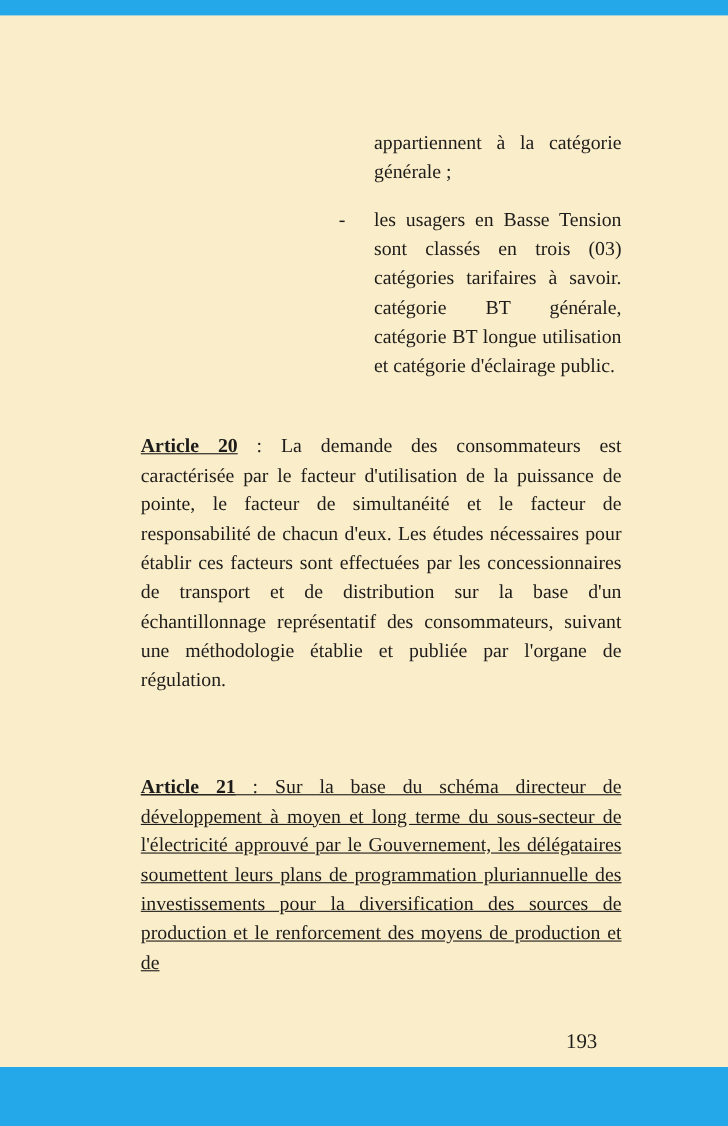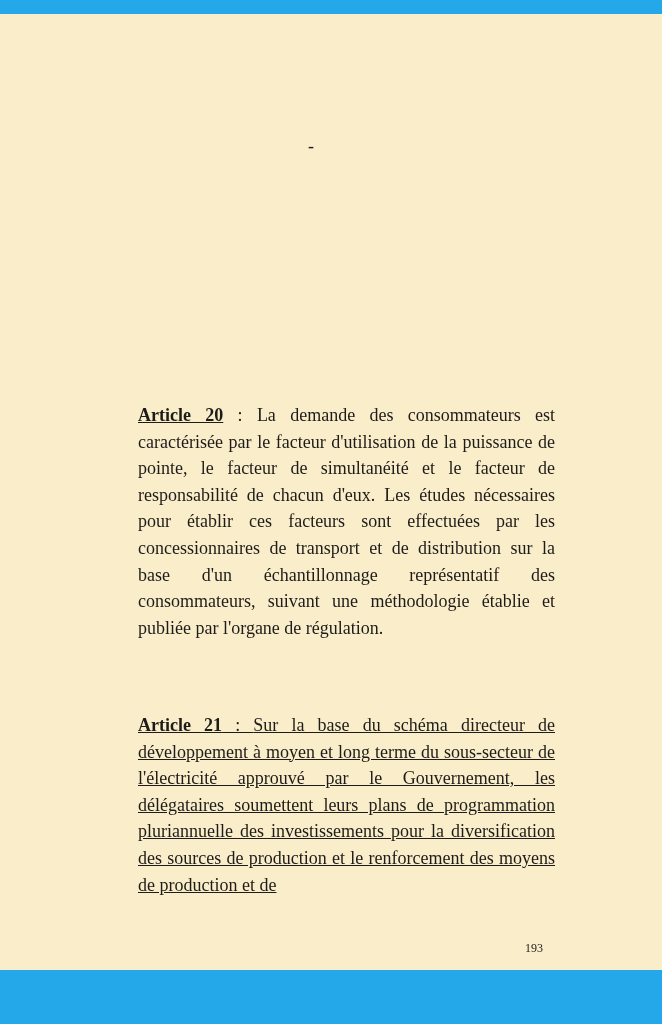--- a/index.html
+++ b/index.html
@@ -54,48 +54,50 @@
     width: 225px;
     text-align: justify;
   }
 
   .article {
     position: absolute;
     left: 128px;
     width: 437px;
   }
   .article p {
-    margin: 10px;
+    margin: 0;
     text-align: justify;
   }
   .article-20 { top: 392px; }
   .article-21 { top: 702px; text-decoration: underline; }
   .article-label {
     font-weight: bold;
     text-decoration: underline;
   }
 
   .page-number {
     position: absolute;
     top: 936px;
     right: 119px;
-    font-size: 12px;
+    font-size: 19px;
     line-height: 24px;
   }
 </style>
 </head>
 <body>
 
 <div class="page">
 
   <div class="bar top"></div>
 
   <div class="indent-block">
+    <p class="intro">appartiennent à la catégorie générale ;</p>
     <div class="bullet-row">
       <span class="bullet-marker">-</span>
+      <p class="bullet-text">les usagers en Basse Tension sont classés en trois (03) catégories tarifaires à savoir. catégorie BT générale, catégorie BT longue utilisation et catégorie d'éclairage public.</p>
     </div>
   </div>
 
   <div class="article article-20">
     <p><span class="article-label">Article 20</span><span> : </span><span>La demande des consommateurs est caractérisée par le facteur d'utilisation de la puissance de pointe, le facteur de simultanéité et le facteur de responsabilité de chacun d'eux. Les études nécessaires pour établir ces facteurs sont effectuées par les concessionnaires de transport et de distribution sur la base d'un échantillonnage représentatif des consommateurs, suivant une méthodologie établie et publiée par l'organe de régulation.</span></p>
   </div>
 
   <div class="article article-21">
     <p><span class="article-label">Article 21</span><span> : </span><span>Sur la base du schéma directeur de développement à moyen et long terme du sous-secteur de l'électricité approuvé par le Gouvernement, les délégataires soumettent leurs plans de programmation pluriannuelle des investissements pour la diversification des sources de production et le renforcement des moyens de production et de</span></p>
   </div>

